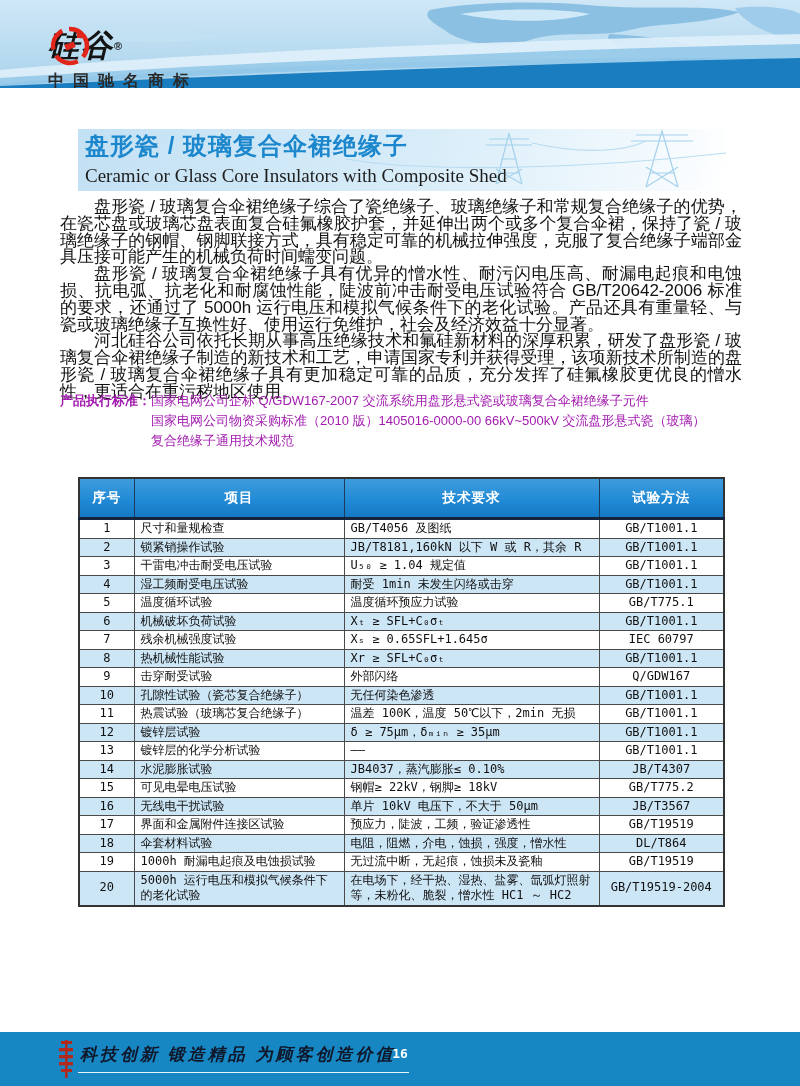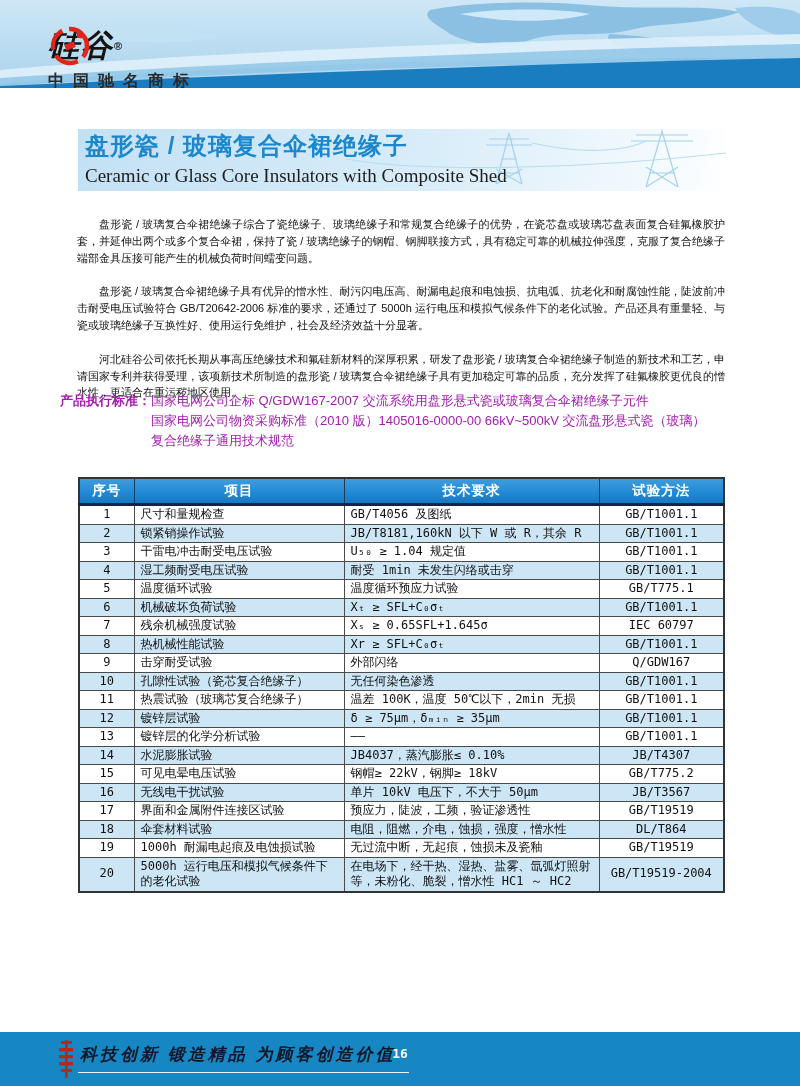--- a/index.html
+++ b/index.html
@@ -29,41 +29,41 @@
     position:absolute;top:1px;left:7px;margin:0;
     font-size:24px;font-weight:bold;color:var(--title_blue,#1c87cd);letter-spacing:1px;
   }
   .title-en{
     position:absolute;top:36px;left:7px;margin:0;
     font-family:"Liberation Serif","DejaVu Serif",serif;
     font-size:19px;font-weight:normal;color:#1d1d1d;
   }
   
   .intro{position:absolute;top:199px;left:60px;width:682px;}
-  .intro p{margin:17px;text-indent:2em;font-size:11px;line-height:16.8px;text-align:justify;color:#111;}
+  .intro p{margin:0;text-indent:2em;font-size:17px;line-height:16.8px;text-align:justify;color:#111;}
   
   .standards{position:absolute;top:391px;left:60px;width:690px;display:flex;font-size:13px;line-height:20px;color:#a21caf;}
   .std-label{font-weight:bold;white-space:nowrap;}
   .std-lines div{white-space:nowrap;}
   
   .spec-table{
     position:absolute;top:477px;left:78px;width:645px;
     border-collapse:collapse;table-layout:fixed;
     font-family:"DejaVu Sans Mono","Liberation Mono",monospace;
     font-size:12px;color:#101010;
   }
   .spec-table col.c-no{width:55px;}
   .spec-table col.c-item{width:210px;}
   .spec-table col.c-req{width:255px;}
   .spec-table col.c-method{width:125px;}
   .spec-table th{
     background:linear-gradient(180deg,#3e9cdc 0%,var(--table_header_bg,#1f88d4) 60%,#1579c4 100%);
     color:#ffffff;font-weight:bold;font-size:13.5px;
     font-family:"Liberation Sans","DejaVu Sans",sans-serif;
-    padding:3px 4px;border:1px solid #1b3a5c;border-bottom:3px solid #16233f;
+    padding:10px 4px;border:1px solid #1b3a5c;border-bottom:3px solid #16233f;
     letter-spacing:1px;
   }
   .spec-table td{
     border:1px solid #4a4a4a;padding:1px 6px;line-height:15.5px;
     background:#ffffff;vertical-align:middle;
   }
   .spec-table tr.alt td{background:var(--alt_row_bg,#cde6f6);}
   .spec-table td.no,.spec-table td.method{text-align:center;}
   .spec-table td.item,.spec-table td.requirement{text-align:left;}
   .spec-table{border:2px solid #333;}

